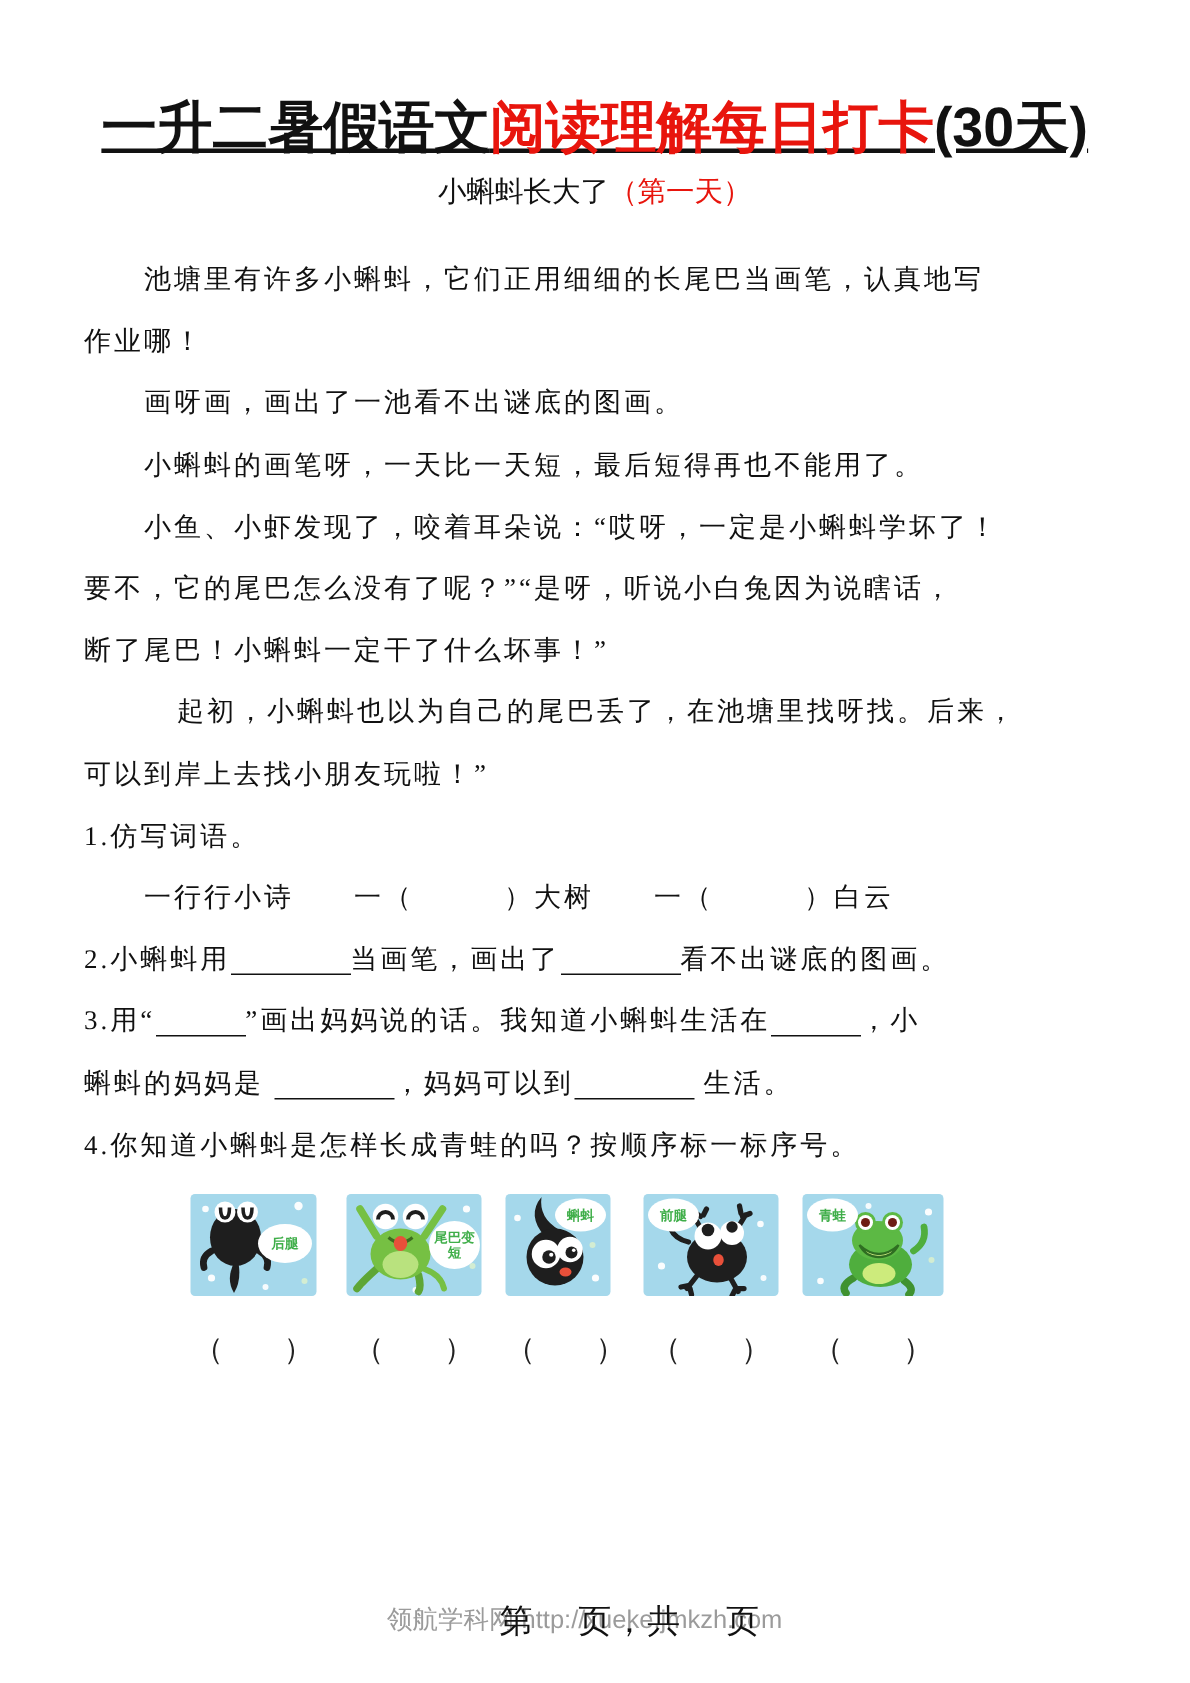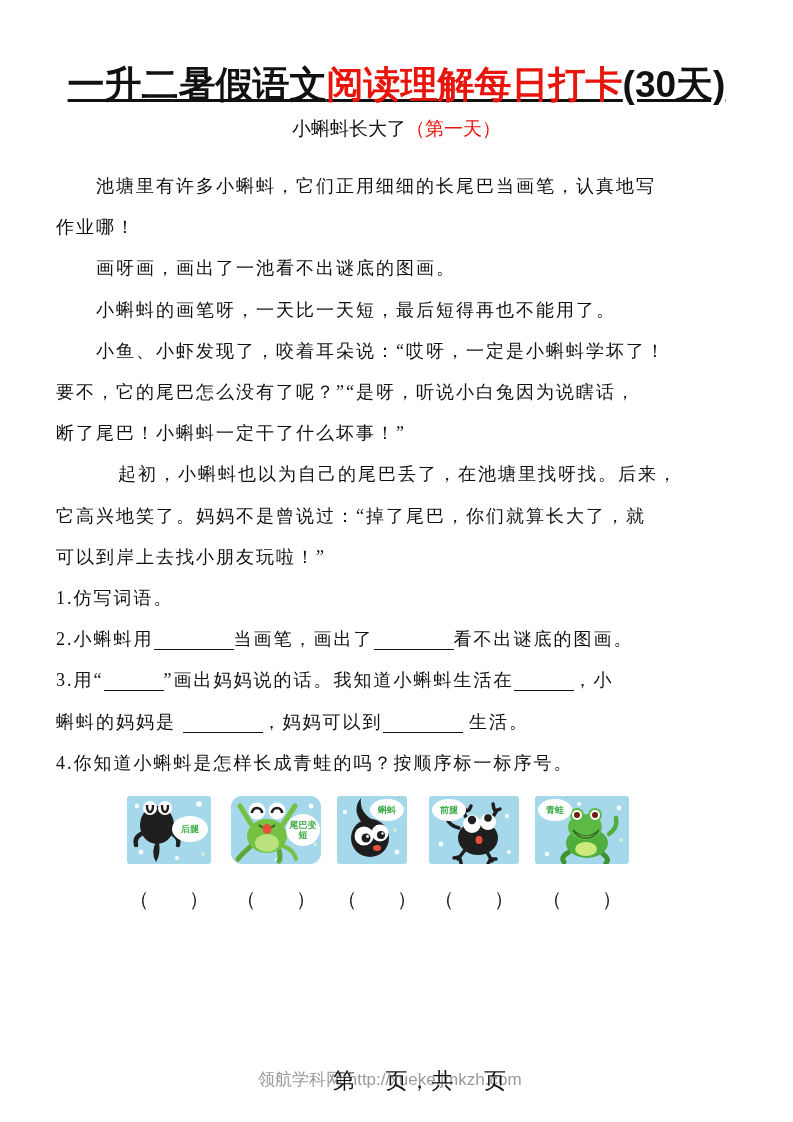--- a/index.html
+++ b/index.html
@@ -59,21 +59,21 @@
     align-items:flex-start;
   }
   .figure{
     position:relative;
     height:68px;
     background:#a5d8eb;
     border-radius:3px;
     flex:0 0 auto;
   }
   .fig-1{width:84px;margin-right:20px;}
-  .fig-2{width:90px;margin-right:16px;border-radius:11px;}
+  .fig-2{width:90px;margin-right:16px;}
   .fig-3{width:70px;margin-right:22px;}
   .fig-4{width:90px;margin-right:16px;}
   .fig-5{width:94px;}
   .figure svg{display:block;width:100%;height:100%;}
   .bubble{
     position:absolute;
     background:#ffffff;
     border-radius:50%;
     color:#3fae49;
     font-family:"Liberation Sans","DejaVu Sans",sans-serif;
@@ -145,23 +145,23 @@
 
   <div class="content" id="content-lines">
       <div class="tline indent2"><span>池塘里有许多小蝌蚪，它们正用细细的长尾巴当画笔，认真地写</span></div>
       <div class="tline "><span>作业哪！</span></div>
       <div class="tline indent2"><span>画呀画，画出了一池看不出谜底的图画。</span></div>
       <div class="tline indent2"><span>小蝌蚪的画笔呀，一天比一天短，最后短得再也不能用了。</span></div>
       <div class="tline indent2"><span>小鱼、小虾发现了，咬着耳朵说：“哎呀，一定是小蝌蚪学坏了！</span></div>
       <div class="tline "><span>要不，它的尾巴怎么没有了呢？”“是呀，听说小白兔因为说瞎话，</span></div>
       <div class="tline "><span>断了尾巴！小蝌蚪一定干了什么坏事！”</span></div>
       <div class="tline indent3"><span>起初，小蝌蚪也以为自己的尾巴丢了，在池塘里找呀找。后来，</span></div>
-      <div class="tline "><span>它高兴地笑了。妈妈不是曾说过：“掉了尾巴，你们就算长大了，就</span></div>
       <div class="tline "><span>可以到岸上去找小朋友玩啦！”</span></div>
       <div class="tline "><span>1.仿写词语。</span></div>
+      <div class="tline indent2"><span>一行行小诗　　一（　　　）大树　　一（　　　）白云</span></div>
       <div class="tline "><span>2.小蝌蚪用</span><span class="blank">　　　　</span><span>当画笔，画出了</span><span class="blank">　　　　</span><span>看不出谜底的图画。</span></div>
       <div class="tline "><span>3.用“</span><span class="blank">　　　</span><span>”画出妈妈说的话。我知道小蝌蚪生活在</span><span class="blank">　　　</span><span>，小</span></div>
       <div class="tline "><span>蝌蚪的妈妈是 </span><span class="blank">　　　　</span><span>，妈妈可以到</span><span class="blank">　　　　</span><span> 生活。</span></div>
       <div class="tline "><span>4.你知道小蝌蚪是怎样长成青蛙的吗？按顺序标一标序号。</span></div>
     </div>
 
   <div class="figures-row">
 
     <div class="figure fig-1">
       <svg viewBox="0 0 84 68">

